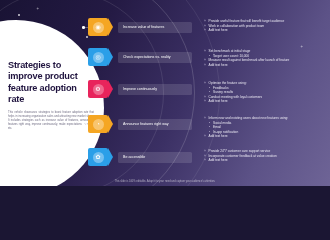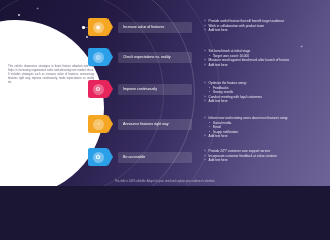--- a/index.html
+++ b/index.html
@@ -161,20 +161,21 @@
   <div class="dot" style="left:78px;top:150px;"></div>
   <div class="dot" style="left:18px;top:14px;"></div>
 
   <span class="sparkle" style="left:36px;top:6px;">✦</span>
   <span class="sparkle" style="left:12px;top:172px;">✦</span>
   <span class="sparkle" style="left:300px;top:44px;">✦</span>
 
   <div class="white-circle"></div>
 
   <div class="panel">
+    <h1>Strategies to improve product feature adoption rate</h1>
     <p>This vehicle showcases strategies to boost feature adoption rate that helps in increasing organization sales and attracting new market share. It includes strategies such as increase value of features, announcing features right way, improve continuously, make expectations vs reality etc.</p>
   </div>
 
   <div class="rows">
 
     <div class="connector" style="left:-4px;top:27px;width:14px;"></div>
     <div class="cdot" style="left:-6px;top:26px;"></div>
     <div class="row" style="top:18px;">
       <div class="node">
         <div class="icon-box" style="background:#f5a623;color:#f5a623;">

